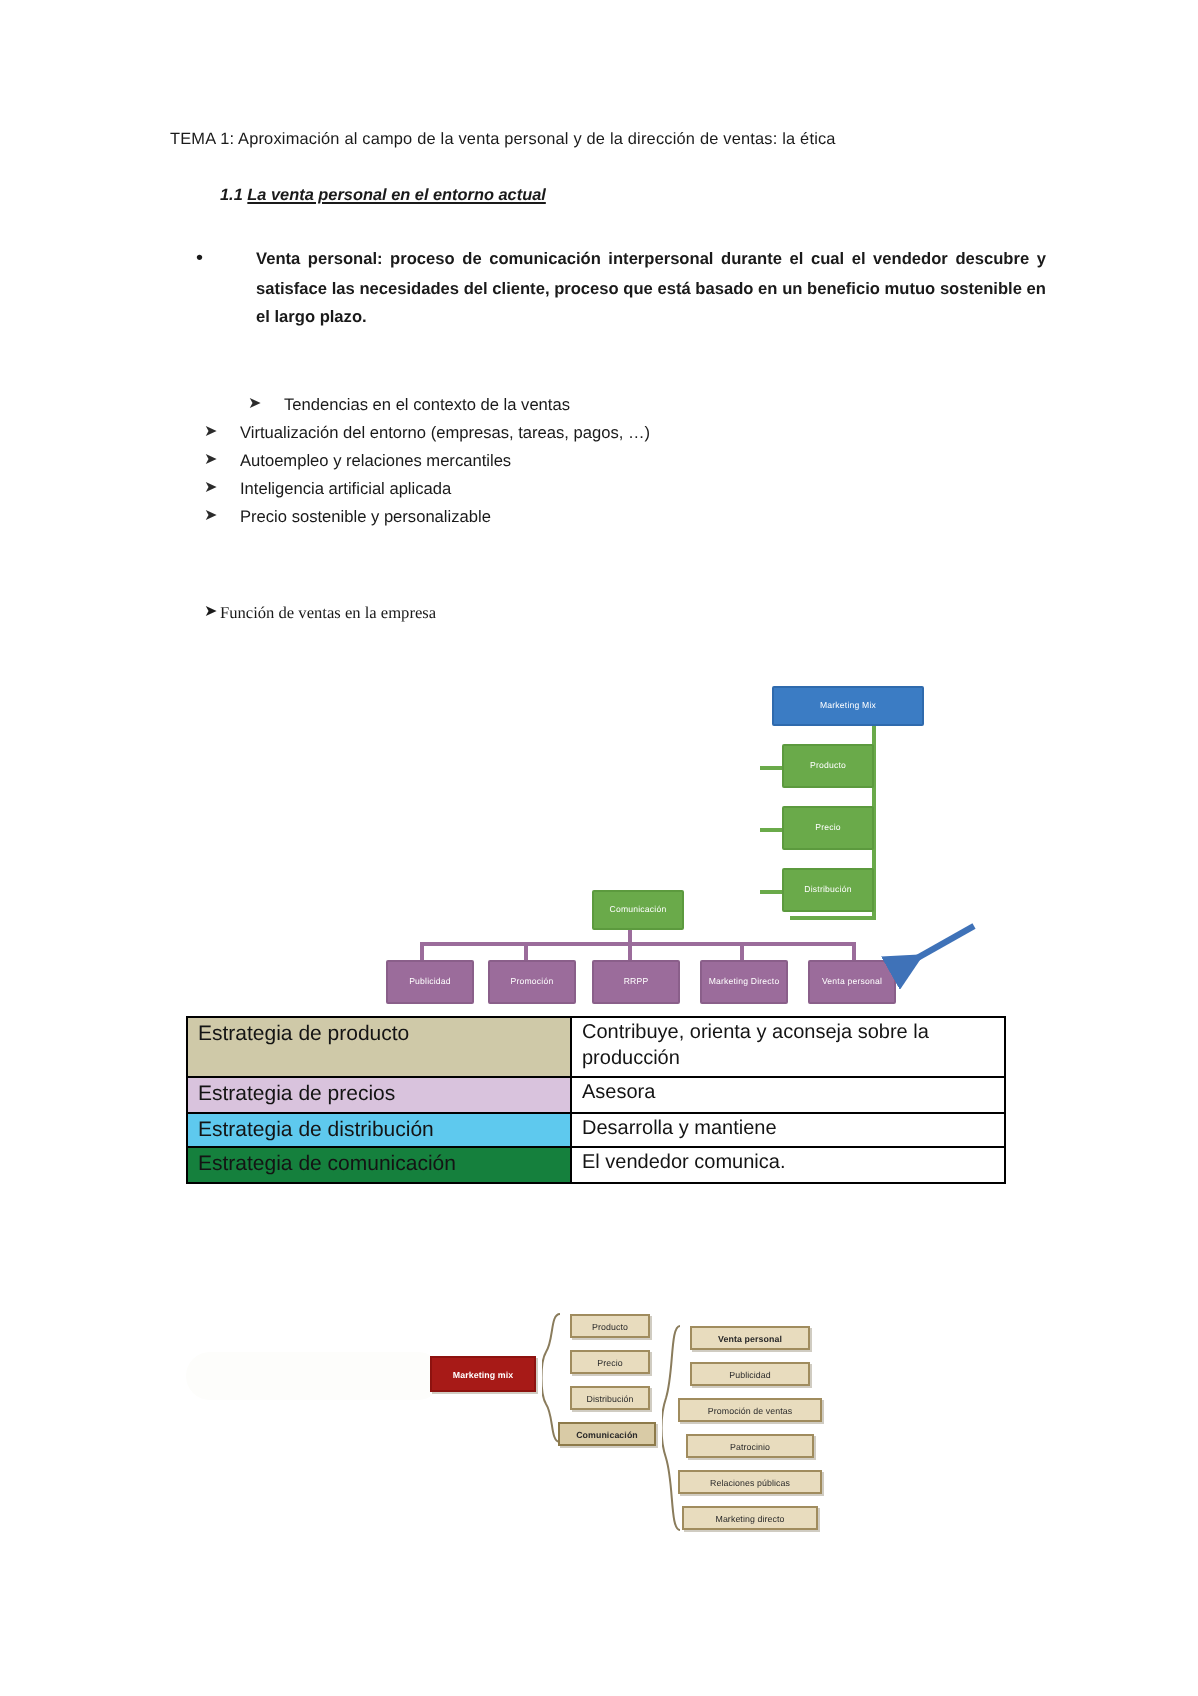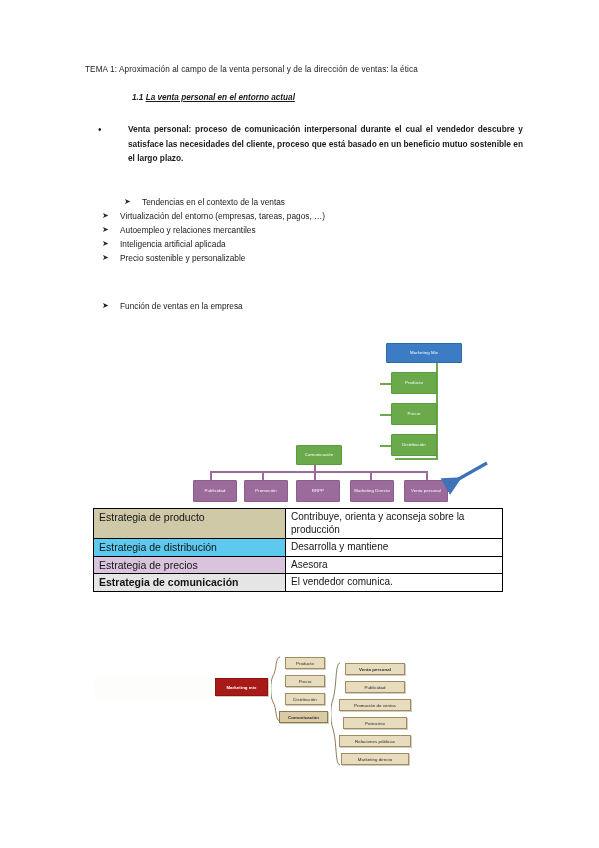--- a/index.html
+++ b/index.html
@@ -29,21 +29,20 @@
     font-size: 8.2px;
     line-height: 12px;
     letter-spacing: .1px;
   }
   .subtitle {
     position: absolute;
     left: 110px; top: 93px; width: 420px;
     font-size: 8.2px;
     font-style: italic;
     font-weight: bold;
-    margin-left: 22px;
   }
   .subtitle .num { text-decoration: none; font-style: italic; }
   .subtitle .und { text-decoration: underline; }
 
   .para-bullet {
     position: absolute;
     left: 98px; top: 122px; width: 425px;
     font-size: 8.3px;
     line-height: 14.5px;
   }
@@ -81,21 +80,21 @@
   .arrow-item.indent .ag { left: 42px; }
 
   .arrow-single {
     position: absolute;
     left: 82px; top: 301px;
     font-size: 8.3px;
   }
   .arrow-single .ag {
     position: absolute; left: 20px; top: 0; font-size: 8px;
   }
-  .arrow-single .lb { margin-left: 38px; }
+  .arrow-single .lb { margin-left: 28px; font-family: Liberation Serif, serif; }
 
   
   .diagram-top {
     position: absolute;
     left: 192px; top: 338px;
     width: 300px; height: 166px;
   }
   .db {
     position: absolute;
     box-sizing: border-box;
@@ -150,21 +149,21 @@
     padding: 2px 5px;
     font-size: 10px;
     line-height: 12.5px;
     vertical-align: top;
     color: #141414;
   }
   table.vt td.lbl { width: 181px; font-size: 10.5px; }
   .r-prod  { background: #cfc9a8; }
   .r-prec  { background: #d9c3dd; }
   .r-dist  { background: #5ec9ee; }
-  .r-comu  { background: #e5e5e5; font-weight: bold; }
+  .r-comu  { background: #15803d; }
   .r-white { background: #ffffff; }
 
   
   .diagram-bot {
     position: absolute;
     left: 93px; top: 648px;
     width: 410px; height: 120px;
   }
   .mb {
     position: absolute;
@@ -296,26 +295,26 @@
   </div>
 
   <div class="tbl-wrap">
     <table class="vt">
       <tbody>
           <tr>
         <td class="lbl r-prod">Estrategia de producto</td>
         <td class="r-white">Contribuye, orienta y aconseja sobre la producción</td>
       </tr>
       <tr>
+        <td class="lbl r-prec">Estrategia de precios</td>
+        <td class="r-white">Asesora</td>
+      </tr>
+      <tr>
         <td class="lbl r-dist">Estrategia de distribución</td>
         <td class="r-white">Desarrolla y mantiene</td>
-      </tr>
-      <tr>
-        <td class="lbl r-prec">Estrategia de precios</td>
-        <td class="r-white">Asesora</td>
       </tr>
       <tr>
         <td class="lbl r-comu">Estrategia de comunicación</td>
         <td class="r-white">El vendedor comunica.</td>
       </tr>
     </tbody>
       </table>
   </div>
 
   <div class="diagram-bot">

